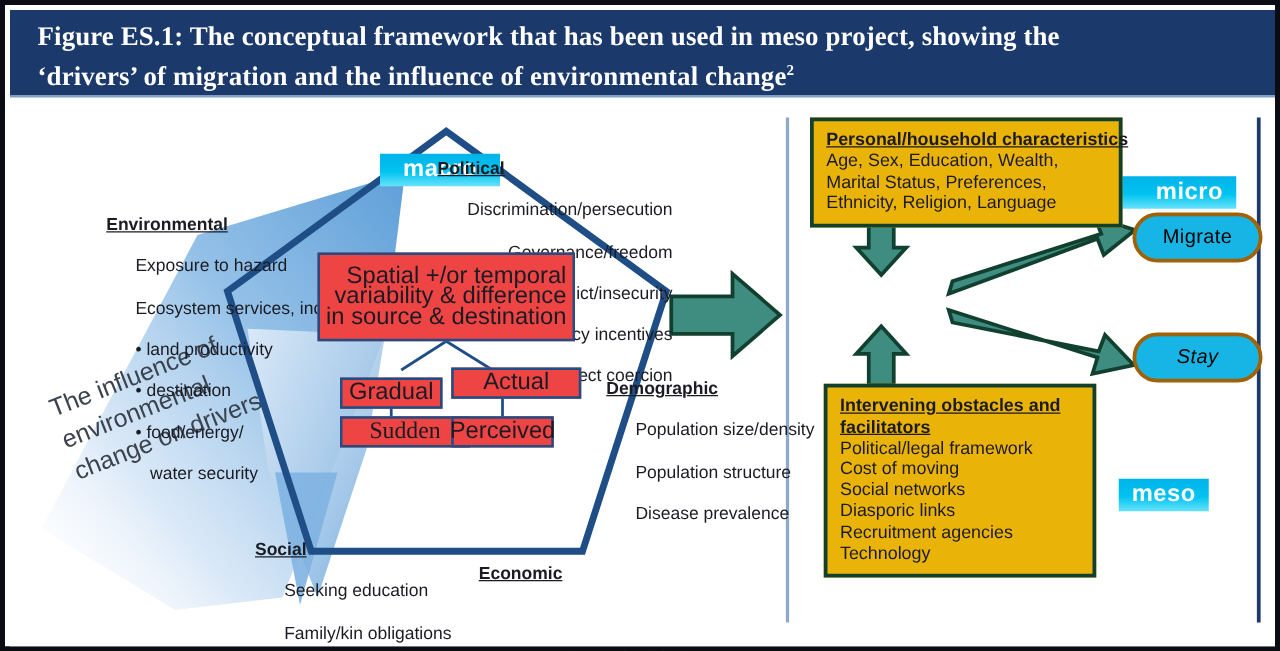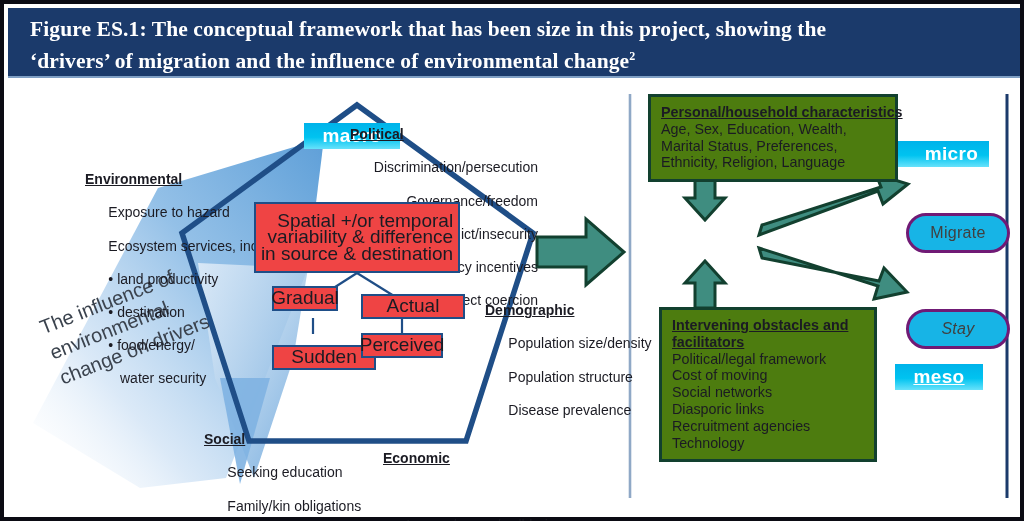--- a/index.html
+++ b/index.html
@@ -47,50 +47,49 @@
   
   .ibox{
     position:absolute;box-sizing:border-box;border:2.2px solid #1f4e87;
     background:#ef4444;color:#1b1b23;font-size:19px;line-height:16.4px;
     display:flex;align-items:center;justify-content:center;text-align:right;
   }
 
   
   .gbox{
     position:absolute;box-sizing:border-box;border:3px solid #12402f;
-    background:#4d7c0f;padding:7px 9px 8px 10px;
+    background:#eab308;padding:7px 9px 8px 10px;
   }
   .gbox .ln{font-size:14.3px;line-height:16.8px;color:#1b1b23;white-space:nowrap;}
   .gbox .hd{font-weight:700;text-decoration:underline;}
 
   
   .pill{
-    position:absolute;box-sizing:border-box;border:3px solid #701a75;
-    background:#17b4e6;border-radius:999px;color:#404040;font-weight:600;
+    position:absolute;box-sizing:border-box;border:3px solid #a16207;
+    background:#17b4e6;border-radius:999px;color:#000000;font-weight:600;
     display:flex;align-items:center;justify-content:center;
     letter-spacing:.3px;
-    margin-top:43px;
   }
   #pill-decision{font-size:16.5px;}
   #pill-migrate,#pill-stay{font-size:16px;font-weight:500;}
 
   
   #influence{
     position:absolute;color:#3b434e;font-size:20px;line-height:27px;
     transform:rotate(-21.5deg);transform-origin:0 0;white-space:pre;
   }
 </style>
 </head>
 <body>
 
 <div id="figure">
 
   <div id="header">
     <div class="ttl">
-      <span>Figure ES.1: The conceptual framework that has been size in this project, showing the</span><br>
+      <span>Figure ES.1: The conceptual framework that has been used in meso project, showing the</span><br>
       <span>‘drivers’ of migration and the influence of environmental change</span><sup>2</sup>
     </div>
   </div>
 
   <div id="canvas">
 
     <svg class="layer" viewBox="0 0 1012 441">
       <defs>
         <linearGradient id="wedgeGrad" x1="0" y1="1" x2="1" y2="0">
           <stop offset="0%" stop-color="#ffffff" stop-opacity="0.05"></stop>
@@ -134,21 +133,21 @@
 
       <polygon points="697,183 717,205 707,205 707,230 687,230 687,205 677,205" fill="#3f8d80" stroke="#12402f" stroke-width="3" stroke-linejoin="miter"></polygon>
 
       <polygon points="751,157 870,113 875,126 900,106 868,96 873,109 754,147" fill="#3f8d80" stroke="#12402f" stroke-width="3" stroke-linejoin="miter"></polygon>
 
       <polygon points="751,170 870,208 866,221 899,214 876,190 871,203 754,180" fill="#3f8d80" stroke="#12402f" stroke-width="3" stroke-linejoin="miter"></polygon>
     </svg>
 
     <div class="badge" id="badge-macro" style="left:252px;top:45px;width:96px;margin-left:44px;">macro</div>
     <div class="badge" id="badge-micro" style="left:887px;top:63px;width:75px;padding-left:19px;">micro</div>
-    <div class="badge" id="badge-meso" style="left:887px;top:286px;width:88px;text-decoration:underline;">meso</div>
+    <div class="badge" id="badge-meso" style="left:887px;top:305px;width:72px;">meso</div>
 
     <div class="txt" style="left:77px;top:60px;">
       <span class="hd">Environmental</span>
       <span>Exposure to hazard</span><br>
       <span>Ecosystem services, incl.</span><br>
       <span>• land productivity</span><br>
       <span>• destination</span><br>
       <span>• food/energy/</span><br>
       <span>   water security</span>
     </div>
@@ -182,23 +181,23 @@
       <br>
       
     </div>
 
     <div class="ibox" id="box-main" style="left:246px;top:124px;width:206px;height:71px;">
       <span style="white-space:pre-line;">Spatial +/or temporal
 variability &amp; difference
 in source &amp; destination</span>
     </div>
 
-    <div class="ibox" style="left:264px;top:208px;width:66px;height:25px;">Gradual</div>
+    <div class="ibox" style="left:264px;top:224px;width:82px;height:25px;">Gradual</div>
     <div class="ibox" style="left:353px;top:216px;width:104px;height:25px;">Actual</div>
-    <div class="ibox" style="left:264px;top:267px;width:104px;height:25px;">Sudden</div>
+    <div class="ibox" style="left:264px;top:255px;width:104px;height:25px;font-family:Liberation Serif, serif;">Sudden</div>
     <div class="ibox" style="left:353px;top:255px;width:82px;height:25px;">Perceived</div>
 
     <div class="gbox" id="box-personal" style="left:640px;top:16px;width:250px;">
       <div class="ln hd">Personal/household characteristics</div>
       <div class="ln">Age, Sex, Education, Wealth,</div>
       <div class="ln">Marital Status, Preferences,</div>
       <div class="ln">Ethnicity, Religion, Language</div>
     </div>
 
     <div class="gbox" id="box-obstacles" style="left:651px;top:229px;width:218px;">

